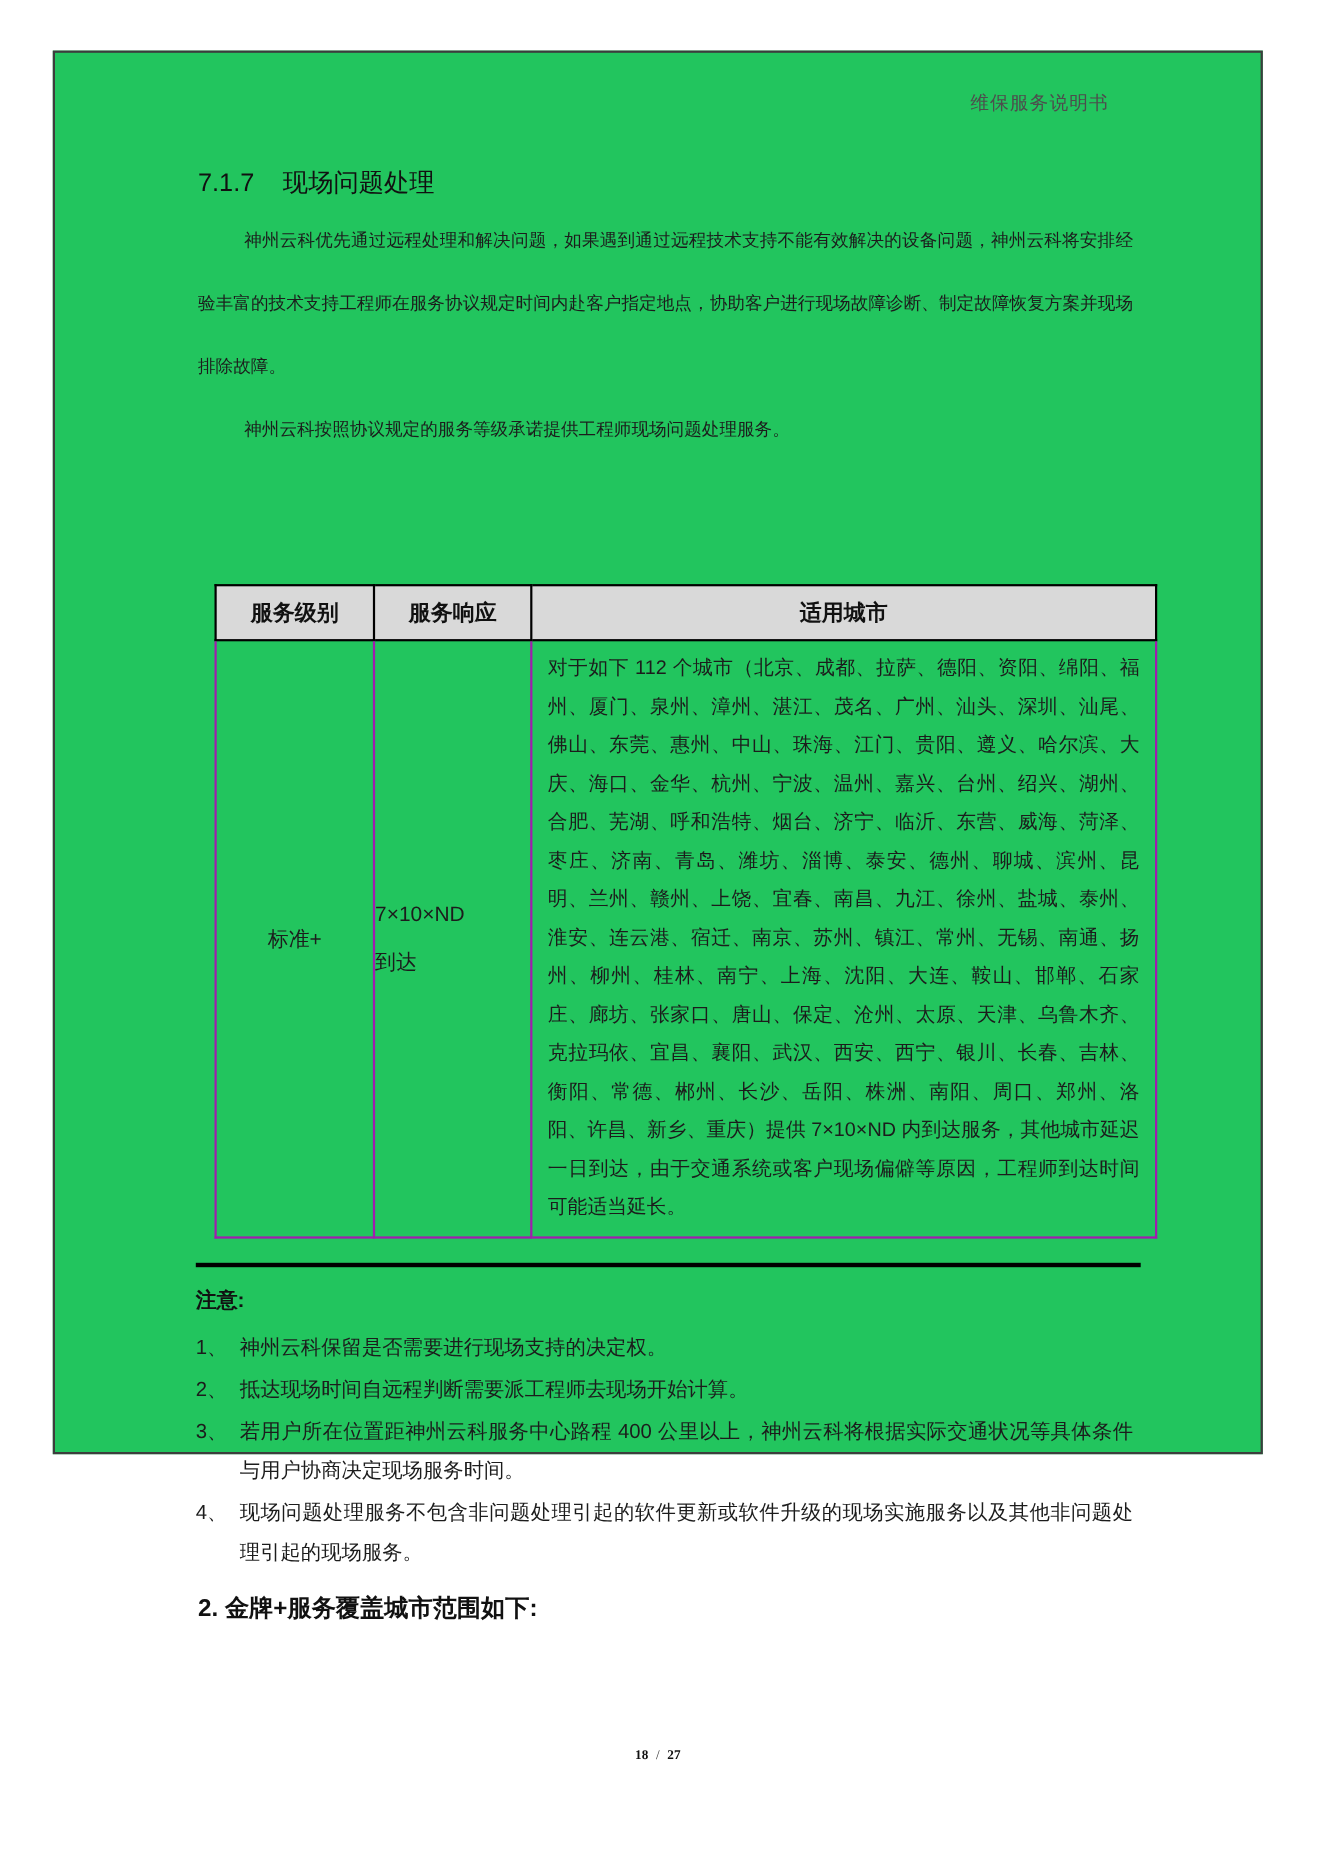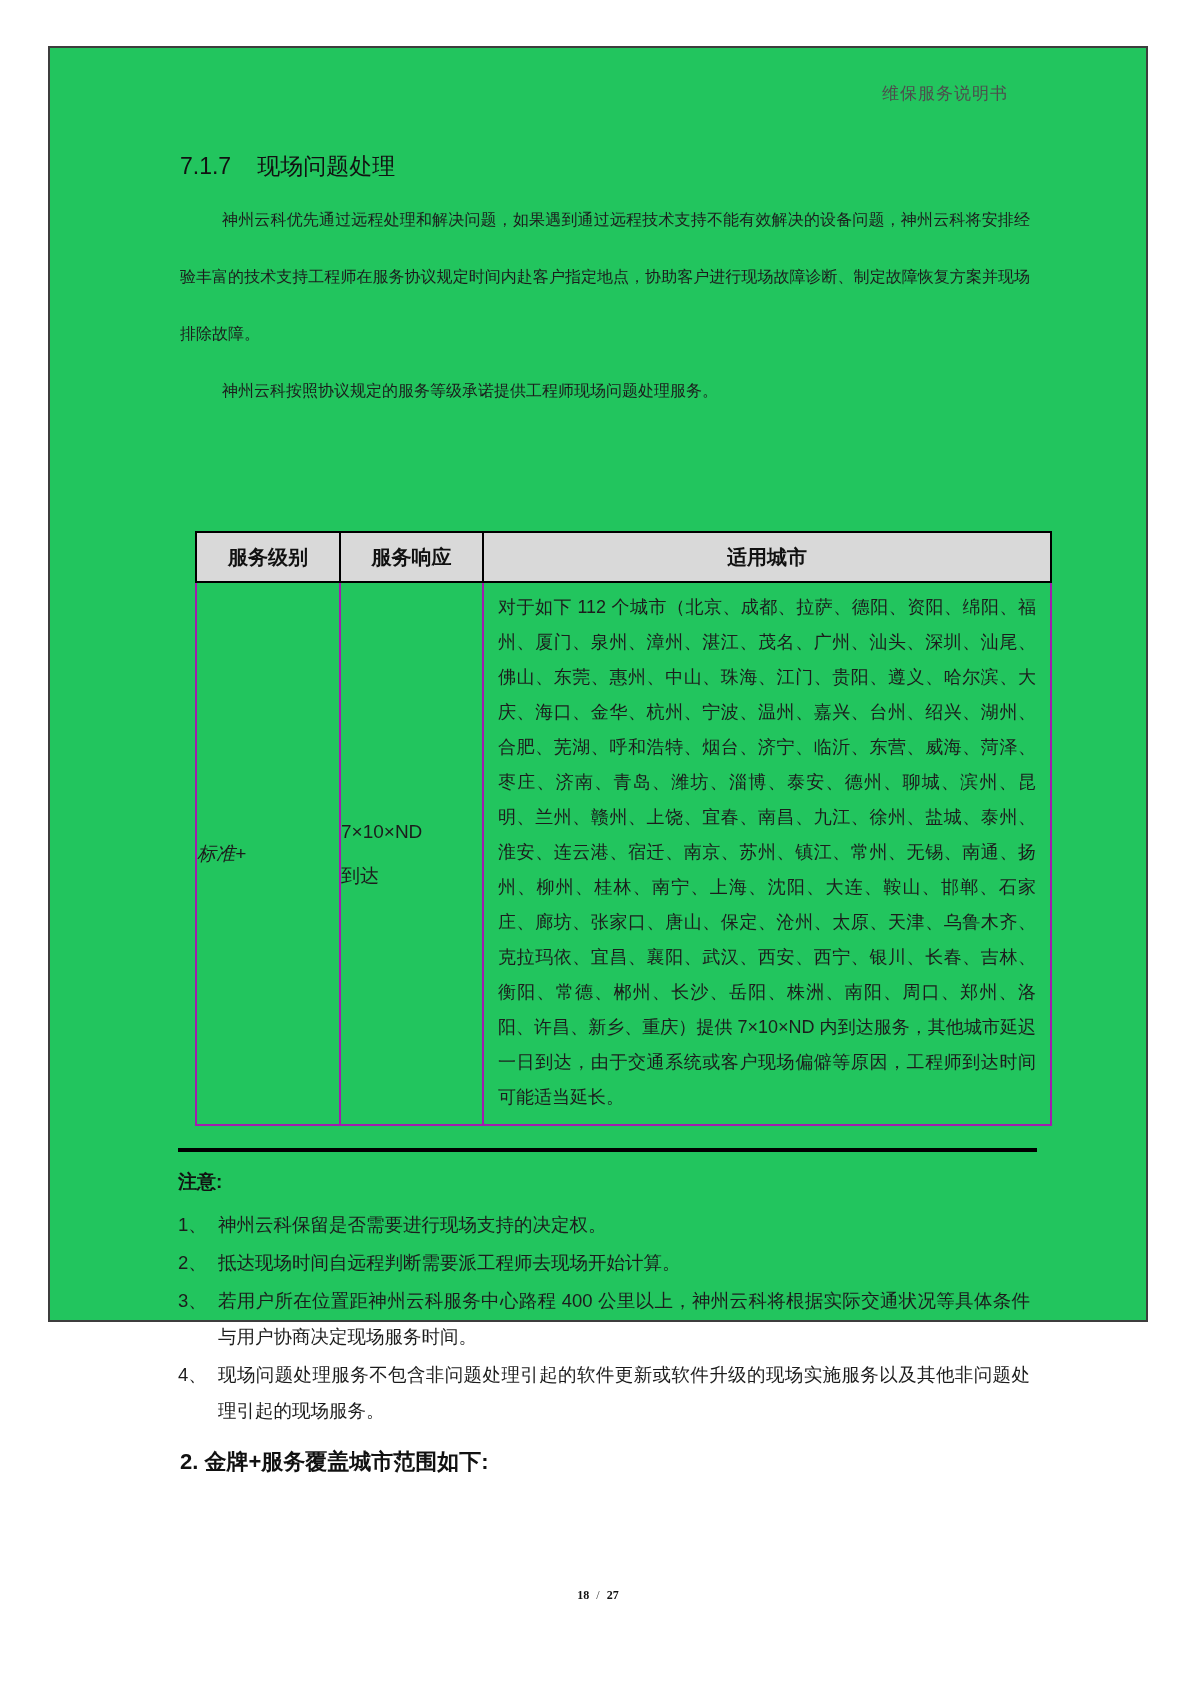--- a/index.html
+++ b/index.html
@@ -45,21 +45,21 @@
   }
   .svc-table col.c1 { width:144px; }
   .svc-table col.c2 { width:143px; }
   .svc-table col.c3 { width:568px; }
   .svc-table th {
     height:50px; background:#d9d9d9;
     border:2px solid #000;
     font-size:20px; font-weight:700; text-align:center; color:#111;
   }
   .svc-table td { border:2px solid #a21caf; vertical-align:middle; }
-  td.cell-level { font-size:19px; color:#1c1c1c;font-style:italic; }
+  td.cell-level { text-align:center; font-size:19px; color:#1c1c1c; }
   td.cell-response { text-align:left; font-size:19px; line-height:44px; color:#1c1c1c; }
   td.cell-cities {
     padding:7px 14px 9px 14px;
     font-size:18px; line-height:35px;
     text-align:justify; color:#1c1c1c;
   }
   .rule { margin-top:22px; width:859px; height:4px; background:#000; }
   .notes-label { margin-top:17px; font-size:19px; font-weight:700; color:#111; }
   .notes { margin-top:12px; width:852px; }
   .note { display:flex; font-size:18.5px; line-height:36px; margin-bottom:2px; color:#1c1c1c; }

